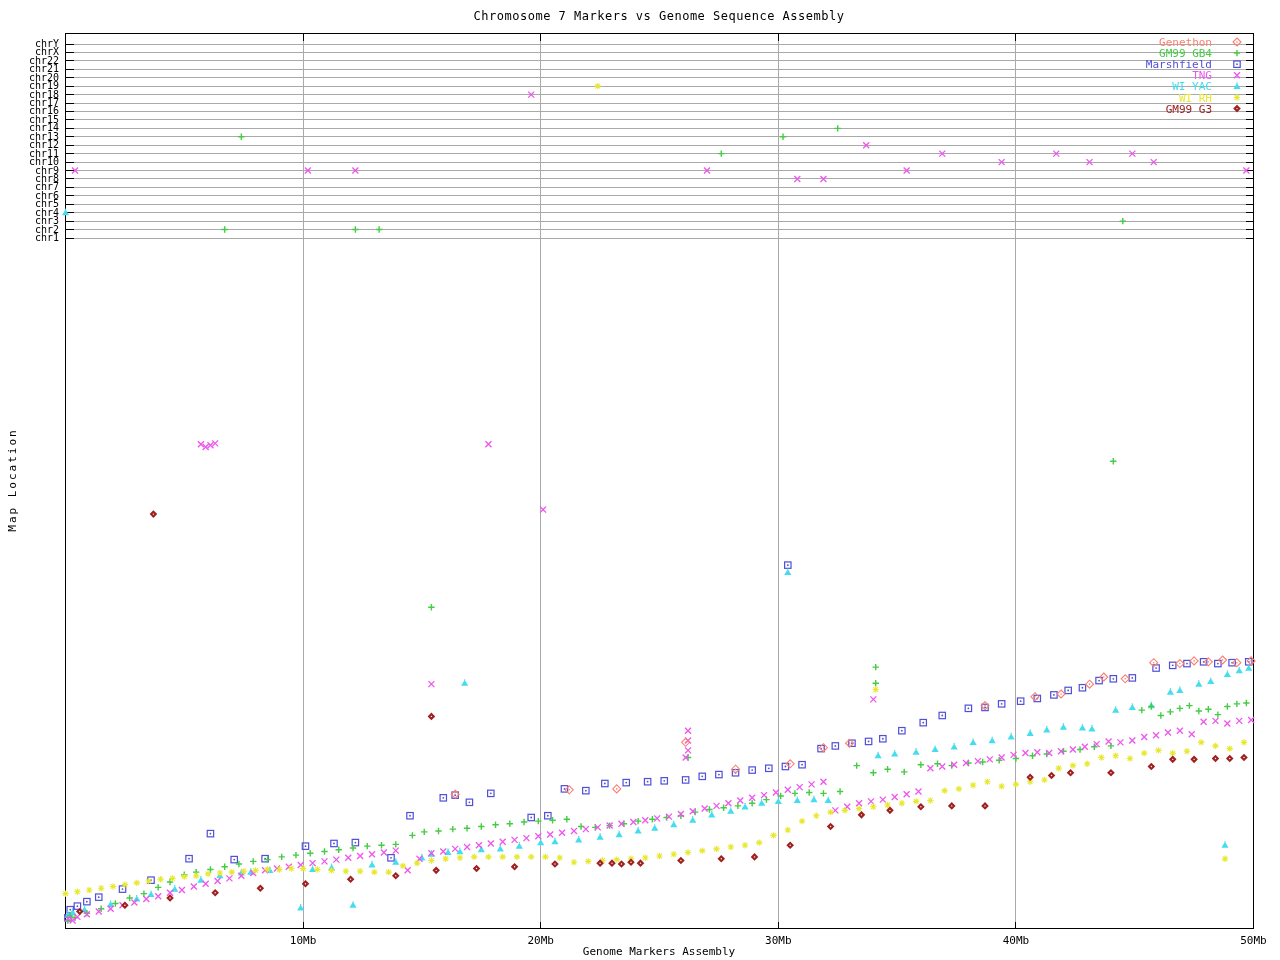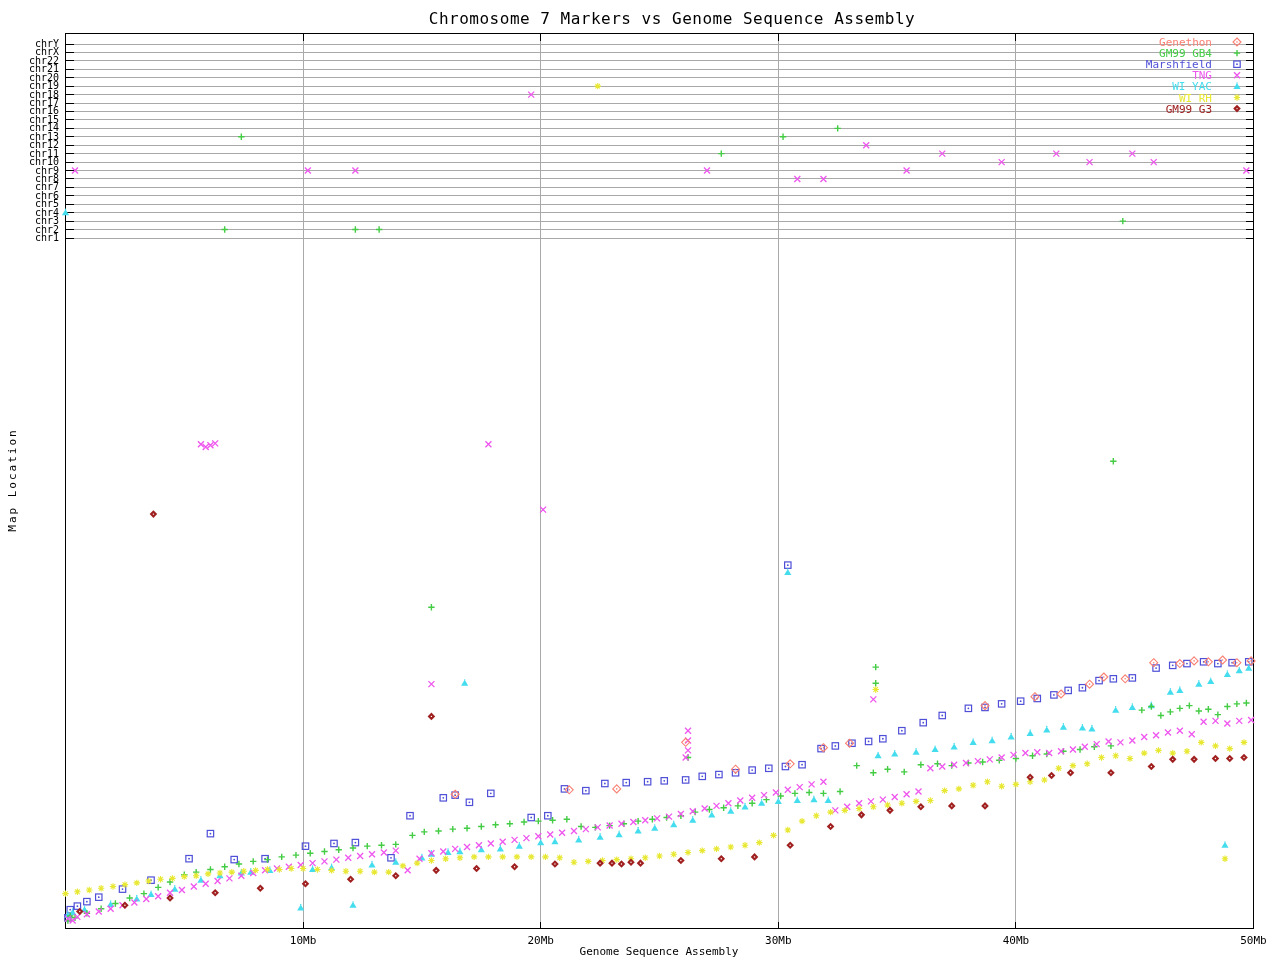--- a/index.html
+++ b/index.html
@@ -1,31 +1,31 @@
 <!DOCTYPE html>
 <html><head>
 <meta charset="utf-8">
 <style>
   html,body{margin:0;padding:0;background:#ffffff;}
   #canvas{position:relative;width:1280px;height:960px;background:#ffffff;overflow:hidden;
           font-family:"DejaVu Sans Mono","Liberation Mono",monospace;color:#000;}
-  .chart-title{position:absolute;left:78px;width:1188px;top:9px;text-align:center;
-               font-size:16px;letter-spacing:0.5px;}
+  .chart-title{position:absolute;left:65px;width:1188px;top:9px;text-align:center;
+               font-size:12px;letter-spacing:0.5px;}
   .x-axis-title{position:absolute;left:65px;width:1188px;top:945px;text-align:center;font-size:11px;}
   .y-axis-title{position:absolute;left:12px;top:480px;transform:translate(-50%,-50%) rotate(-90deg);
                 font-size:11px;letter-spacing:2px;white-space:nowrap;}
   svg{position:absolute;left:0;top:0;}
 </style>
 </head>
 <body>
 
 <div id="canvas">
   <div class="chart-title">Chromosome 7 Markers vs Genome Sequence Assembly</div>
   <div class="y-axis-title">Map Location</div>
-  <div class="x-axis-title">Genome Sequence Assembly</div>
+  <div class="x-axis-title">Genome Markers Assembly</div>
   <svg id="plot" width="1280" height="960">
       <g shape-rendering="crispEdges">
         <line x1="303.1" y1="33.5" x2="303.1" y2="928.5" stroke="#a9a9a9" stroke-width="1"></line>
         <line x1="540.7" y1="33.5" x2="540.7" y2="928.5" stroke="#a9a9a9" stroke-width="1"></line>
         <line x1="778.3" y1="33.5" x2="778.3" y2="928.5" stroke="#a9a9a9" stroke-width="1"></line>
         <line x1="1015.9000000000001" y1="33.5" x2="1015.9000000000001" y2="928.5" stroke="#a9a9a9" stroke-width="1"></line>
         <line x1="65.5" y1="44" x2="1253.5" y2="44" stroke="#a9a9a9" stroke-width="1"></line>
         <line x1="65.5" y1="52.434782608695656" x2="1253.5" y2="52.434782608695656" stroke="#a9a9a9" stroke-width="1"></line>
         <line x1="65.5" y1="60.869565217391305" x2="1253.5" y2="60.869565217391305" stroke="#a9a9a9" stroke-width="1"></line>
         <line x1="65.5" y1="69.30434782608695" x2="1253.5" y2="69.30434782608695" stroke="#a9a9a9" stroke-width="1"></line>

